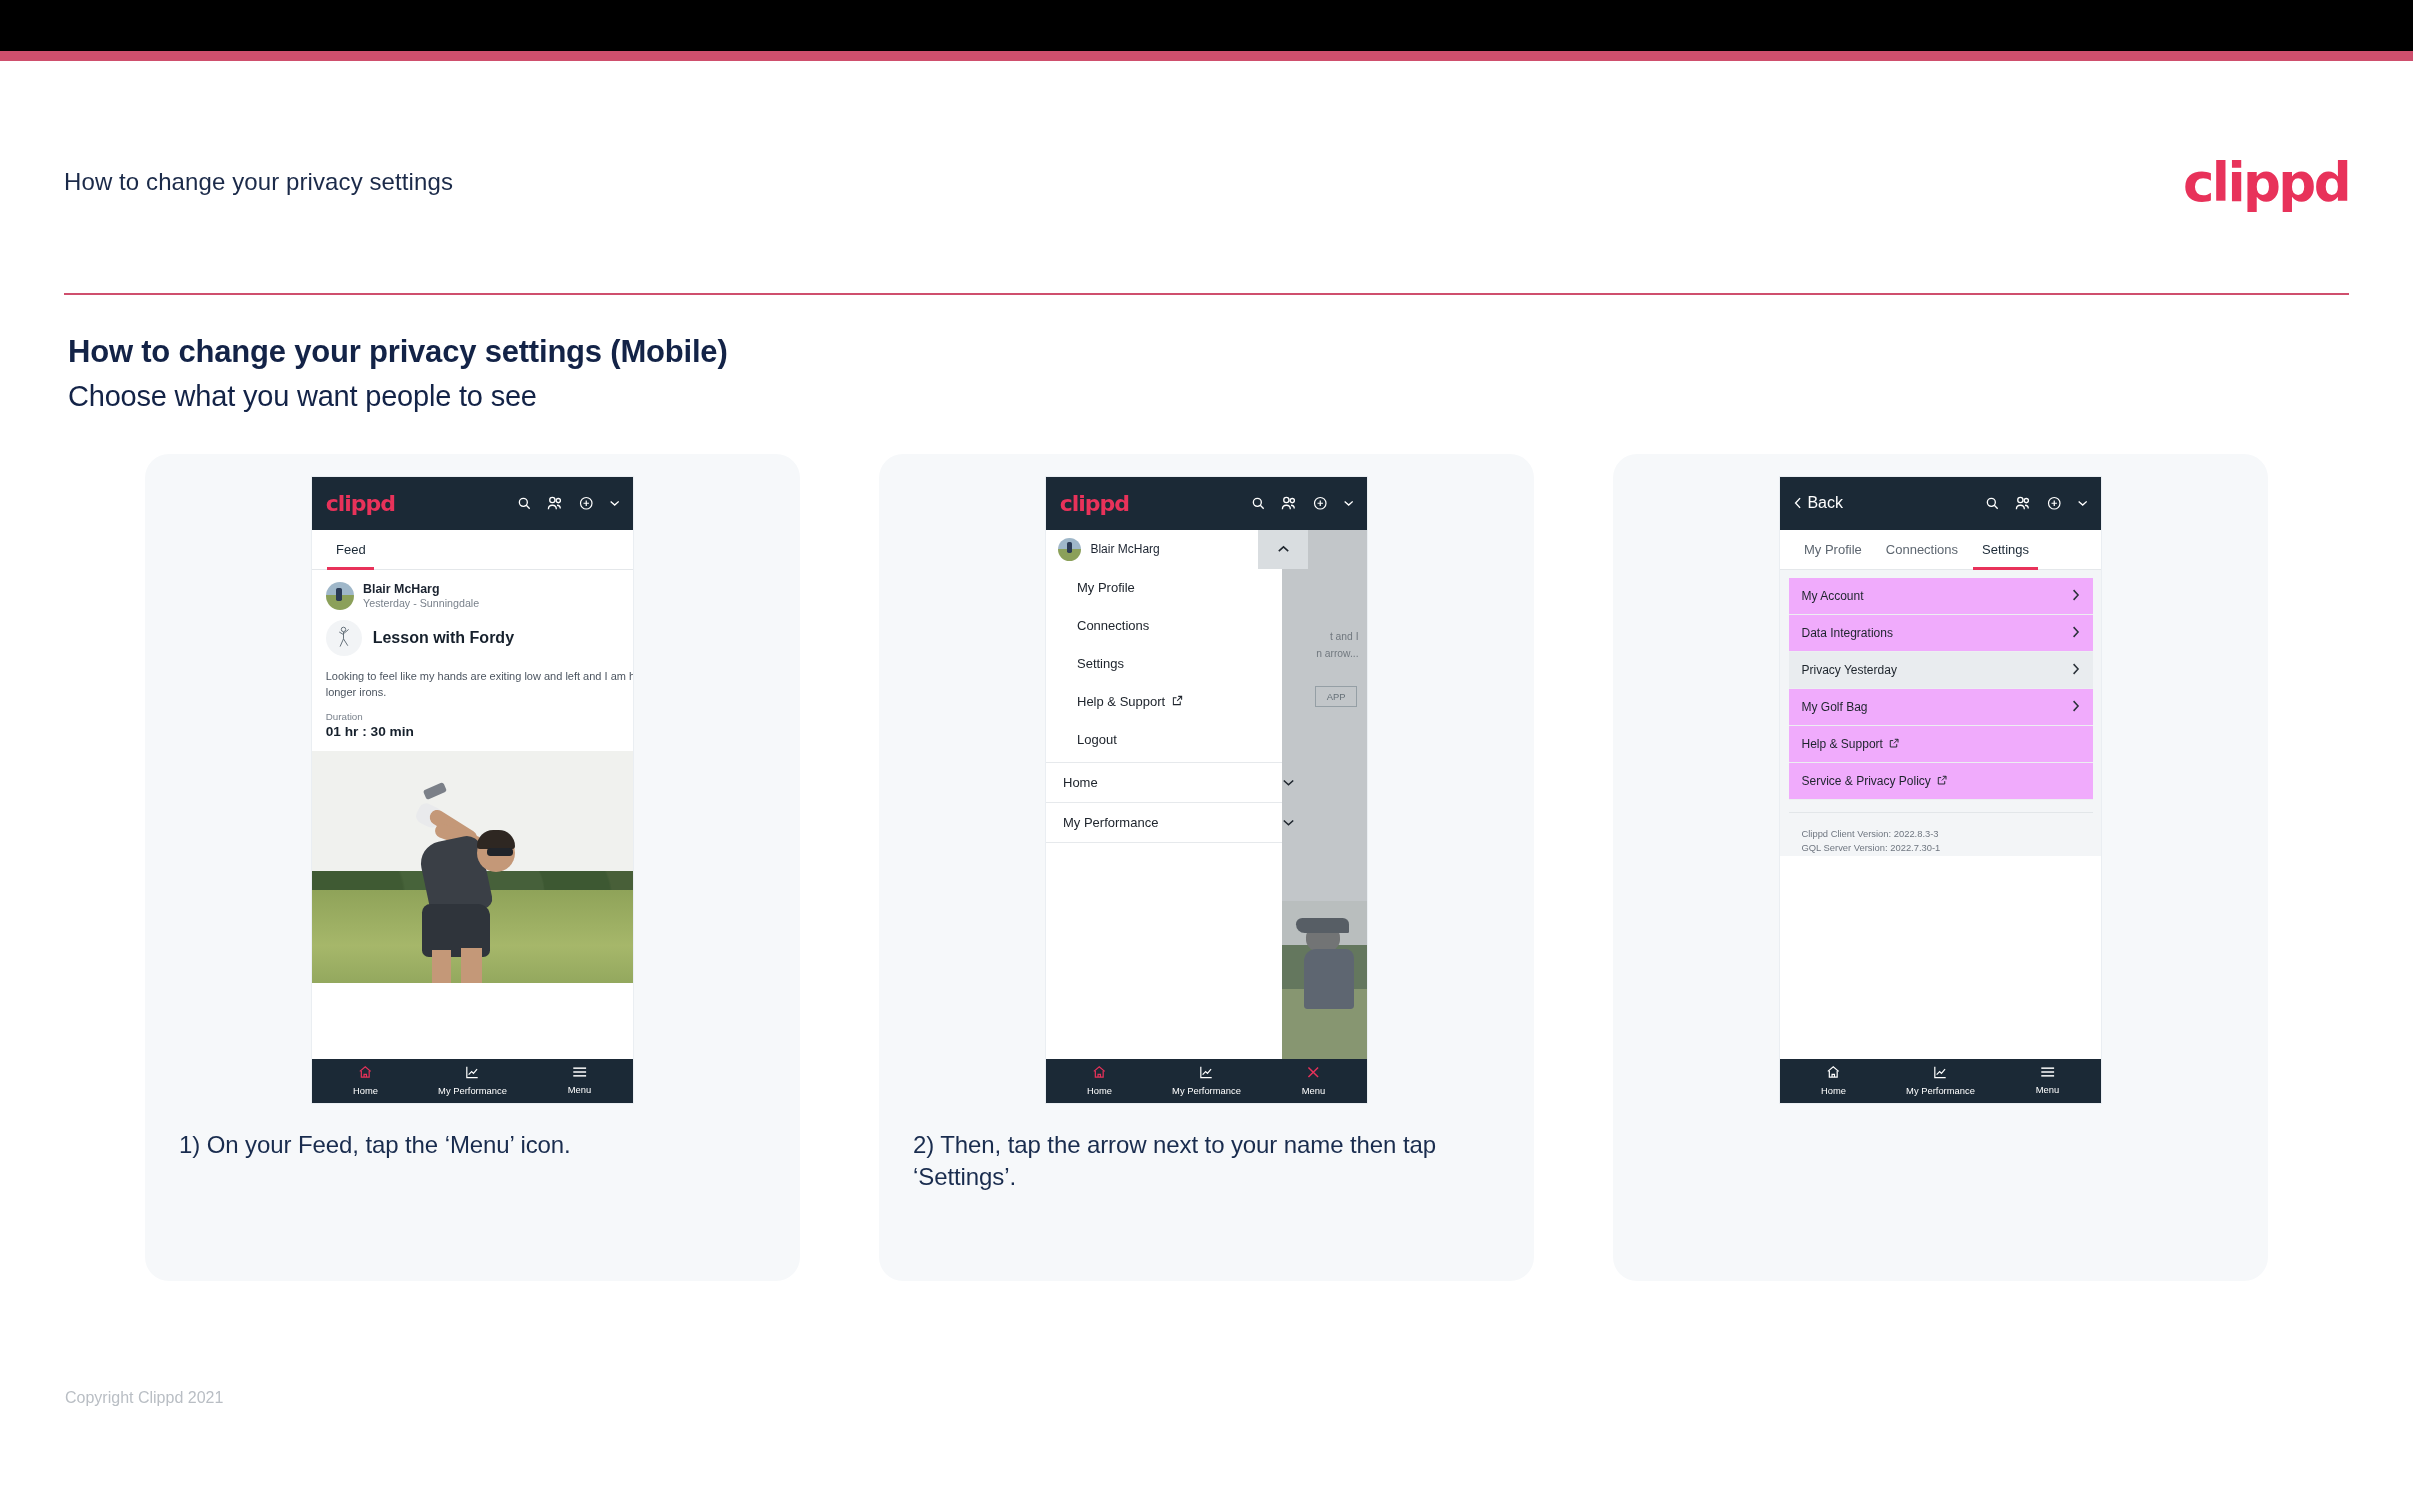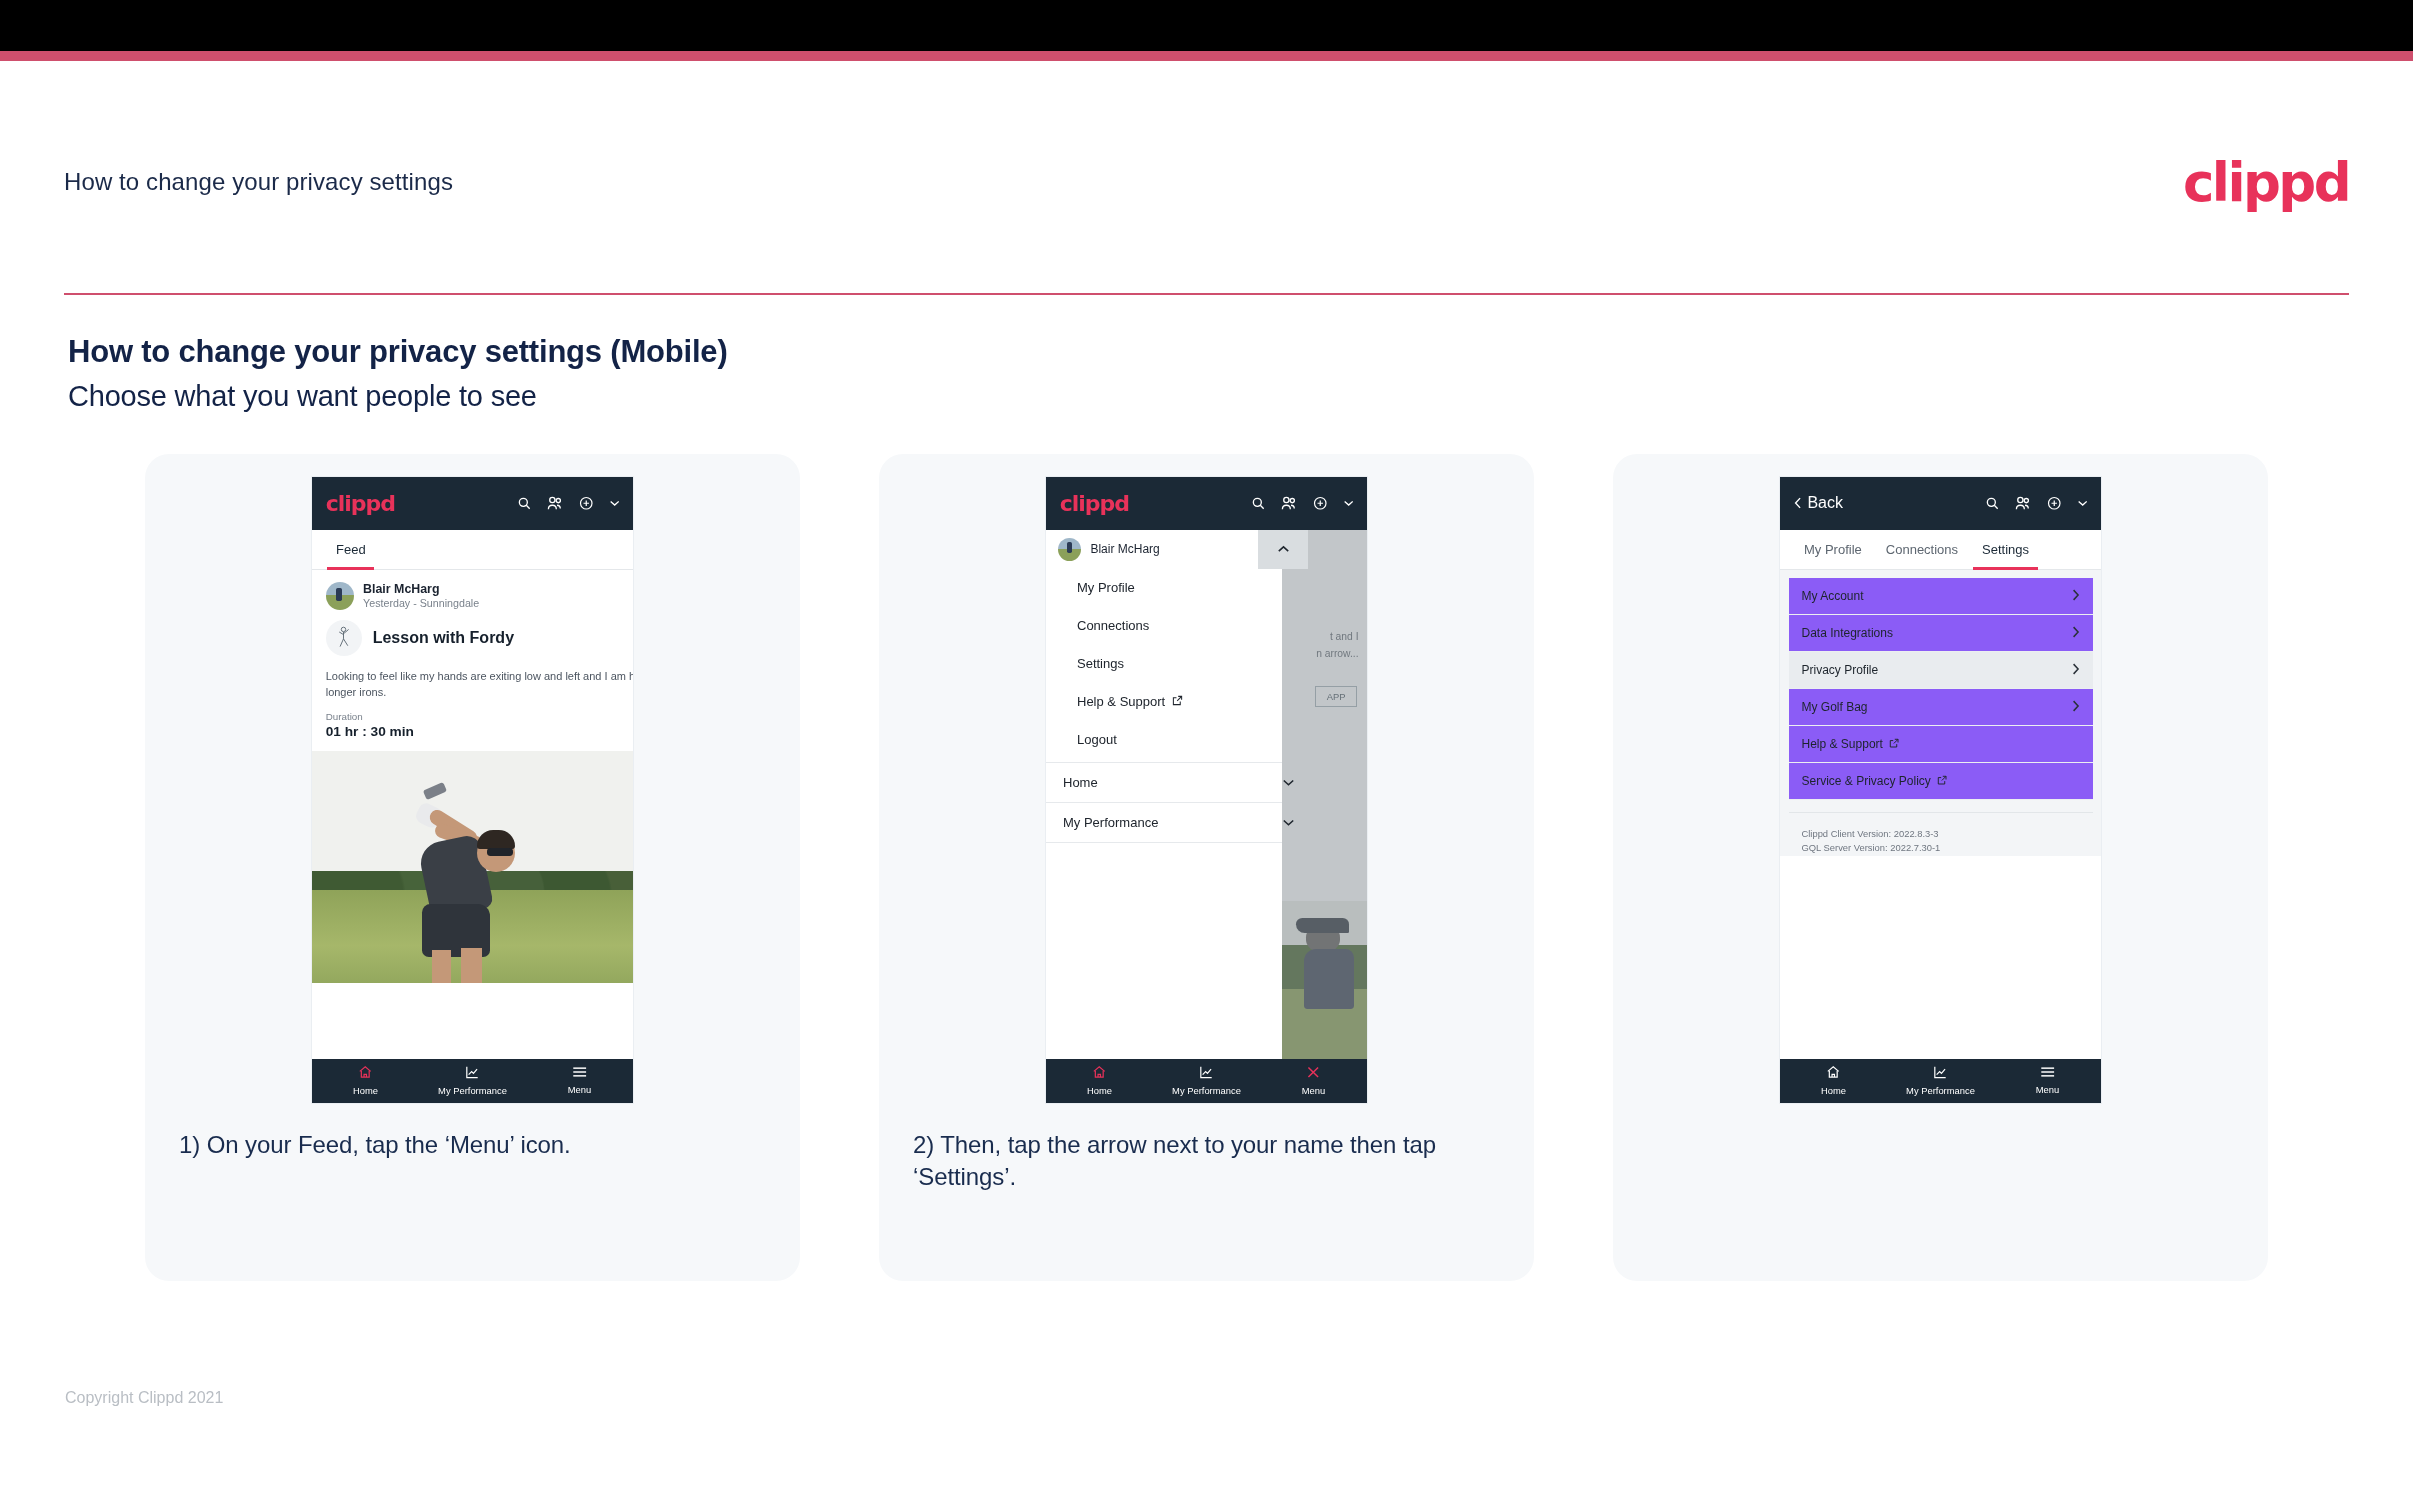--- a/index.html
+++ b/index.html
@@ -279,21 +279,21 @@
     height: 40px; display:flex; align-items:center;
     padding: 0 17px; font-size: 13px; color:#20262e;
     border-bottom: 0.9px solid #e6e9ec; position:relative;
   }
   .menu-expand .chev { position:absolute; right:-31px; top:0; height:40px; width:50px;
     display:flex; align-items:center; justify-content:center; }
 
   
   .set-list { background:#f3f5f7; padding: 8.5px 8.5px 0 8.5px; }
   .set-row {
-    background:#8b5cf6; height: 37px;
+    background:#f0abfc; height: 37px;
     display:flex; align-items:center; justify-content:space-between;
     padding: 0 13px; font-size: 12px; color:#1d242c;
     border-bottom: 0.9px solid #eceff1;
   }
   .set-row.highlight { background:#e9ecef; }
   .set-row:last-child { border-bottom: none; }
   .set-row .lbl { display:flex; align-items:center; gap:6px; }
   .versions { padding: 13.7px 13px 0 13px; border-top:0.9px solid #e2e6e9; margin-top:12px; }
   .ver-line { font-size: 9.4px; color: #6f7680; line-height: 1.55; }
 
@@ -659,21 +659,21 @@
         </div>
         <div class="set-row">
           <span class="lbl">Data Integrations</span>
           <span>
             <svg width="7.7" height="12" viewBox="0 0 10 16" fill="none" stroke="#2a3139" stroke-width="2">
                 <polyline points="2,1.5 8,8 2,14.5"></polyline>
               </svg>
           </span>
         </div>
         <div class="set-row highlight">
-          <span class="lbl">Privacy Profile</span>
+          <span class="lbl">Privacy Yesterday</span>
           <span>
             <svg width="7.7" height="12" viewBox="0 0 10 16" fill="none" stroke="#2a3139" stroke-width="2">
                 <polyline points="2,1.5 8,8 2,14.5"></polyline>
               </svg>
           </span>
         </div>
         <div class="set-row">
           <span class="lbl">My Golf Bag</span>
           <span>
             <svg width="7.7" height="12" viewBox="0 0 10 16" fill="none" stroke="#2a3139" stroke-width="2">

